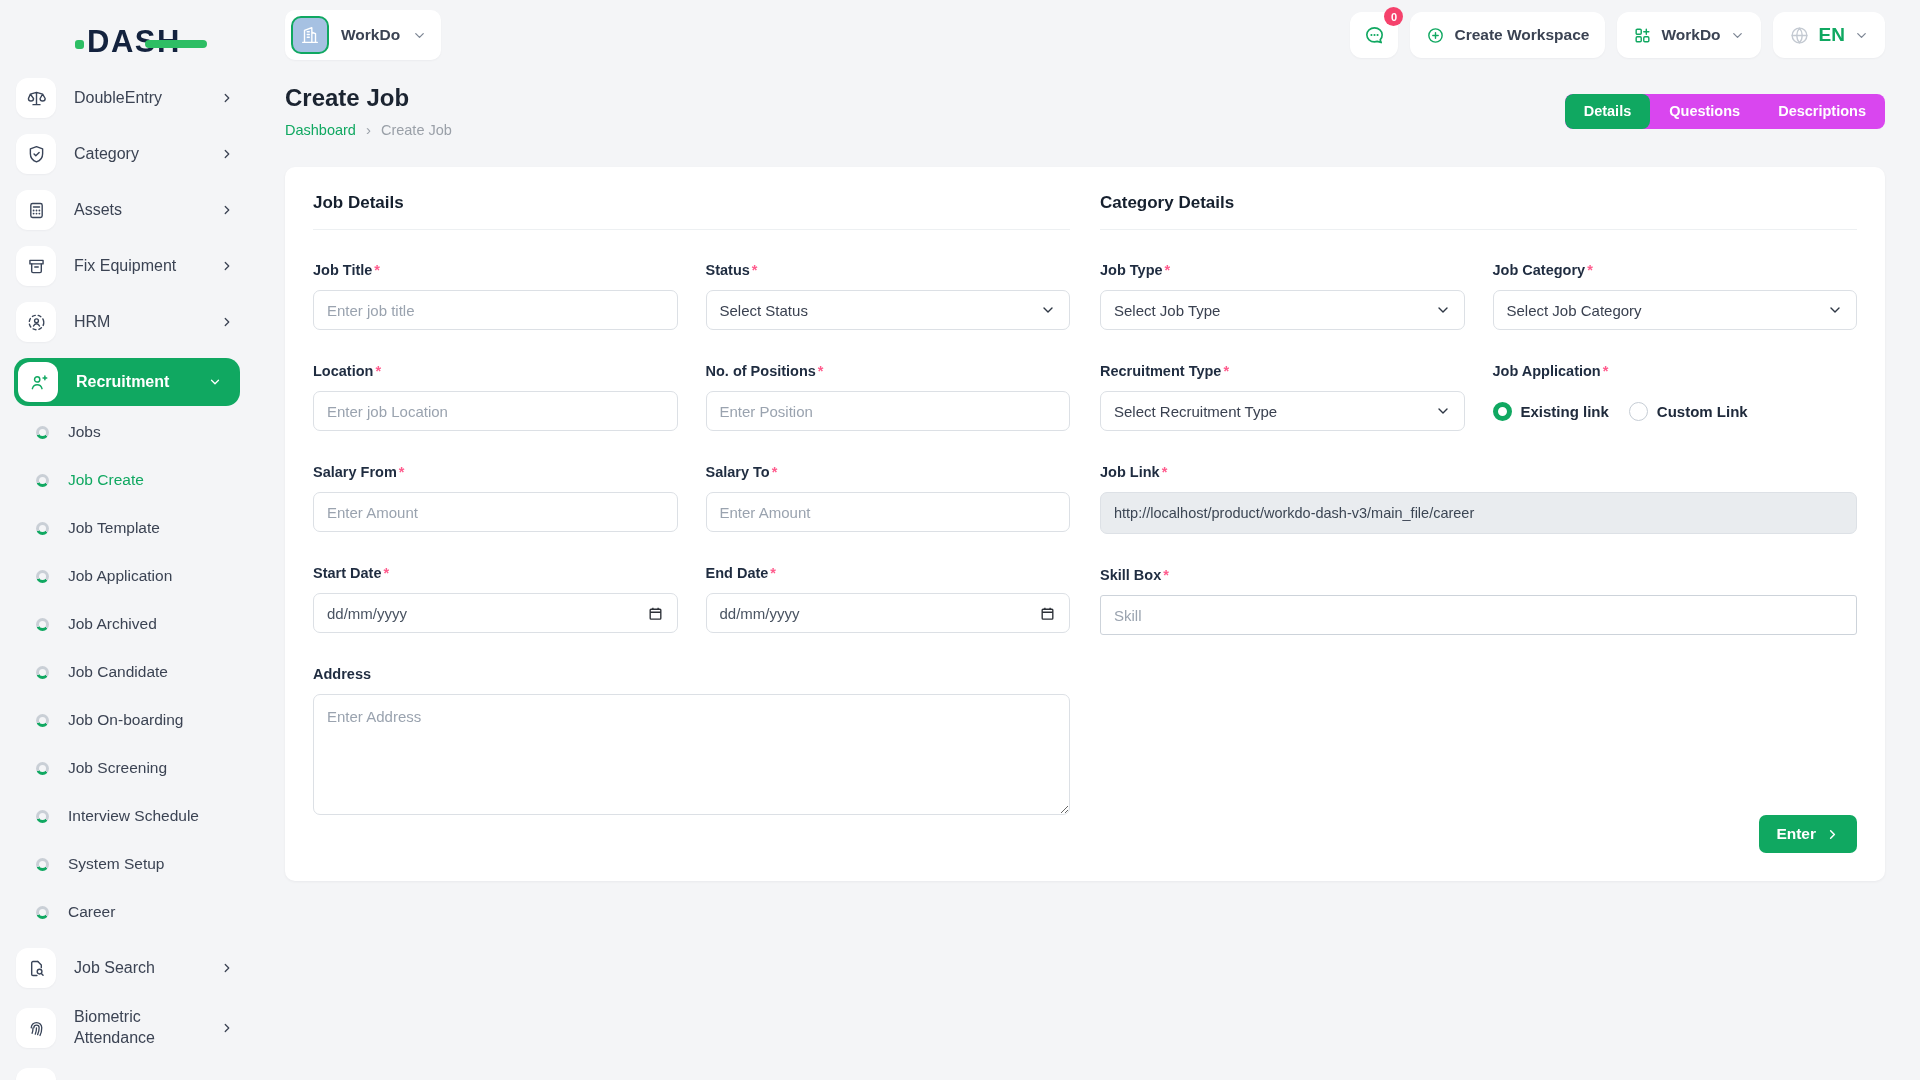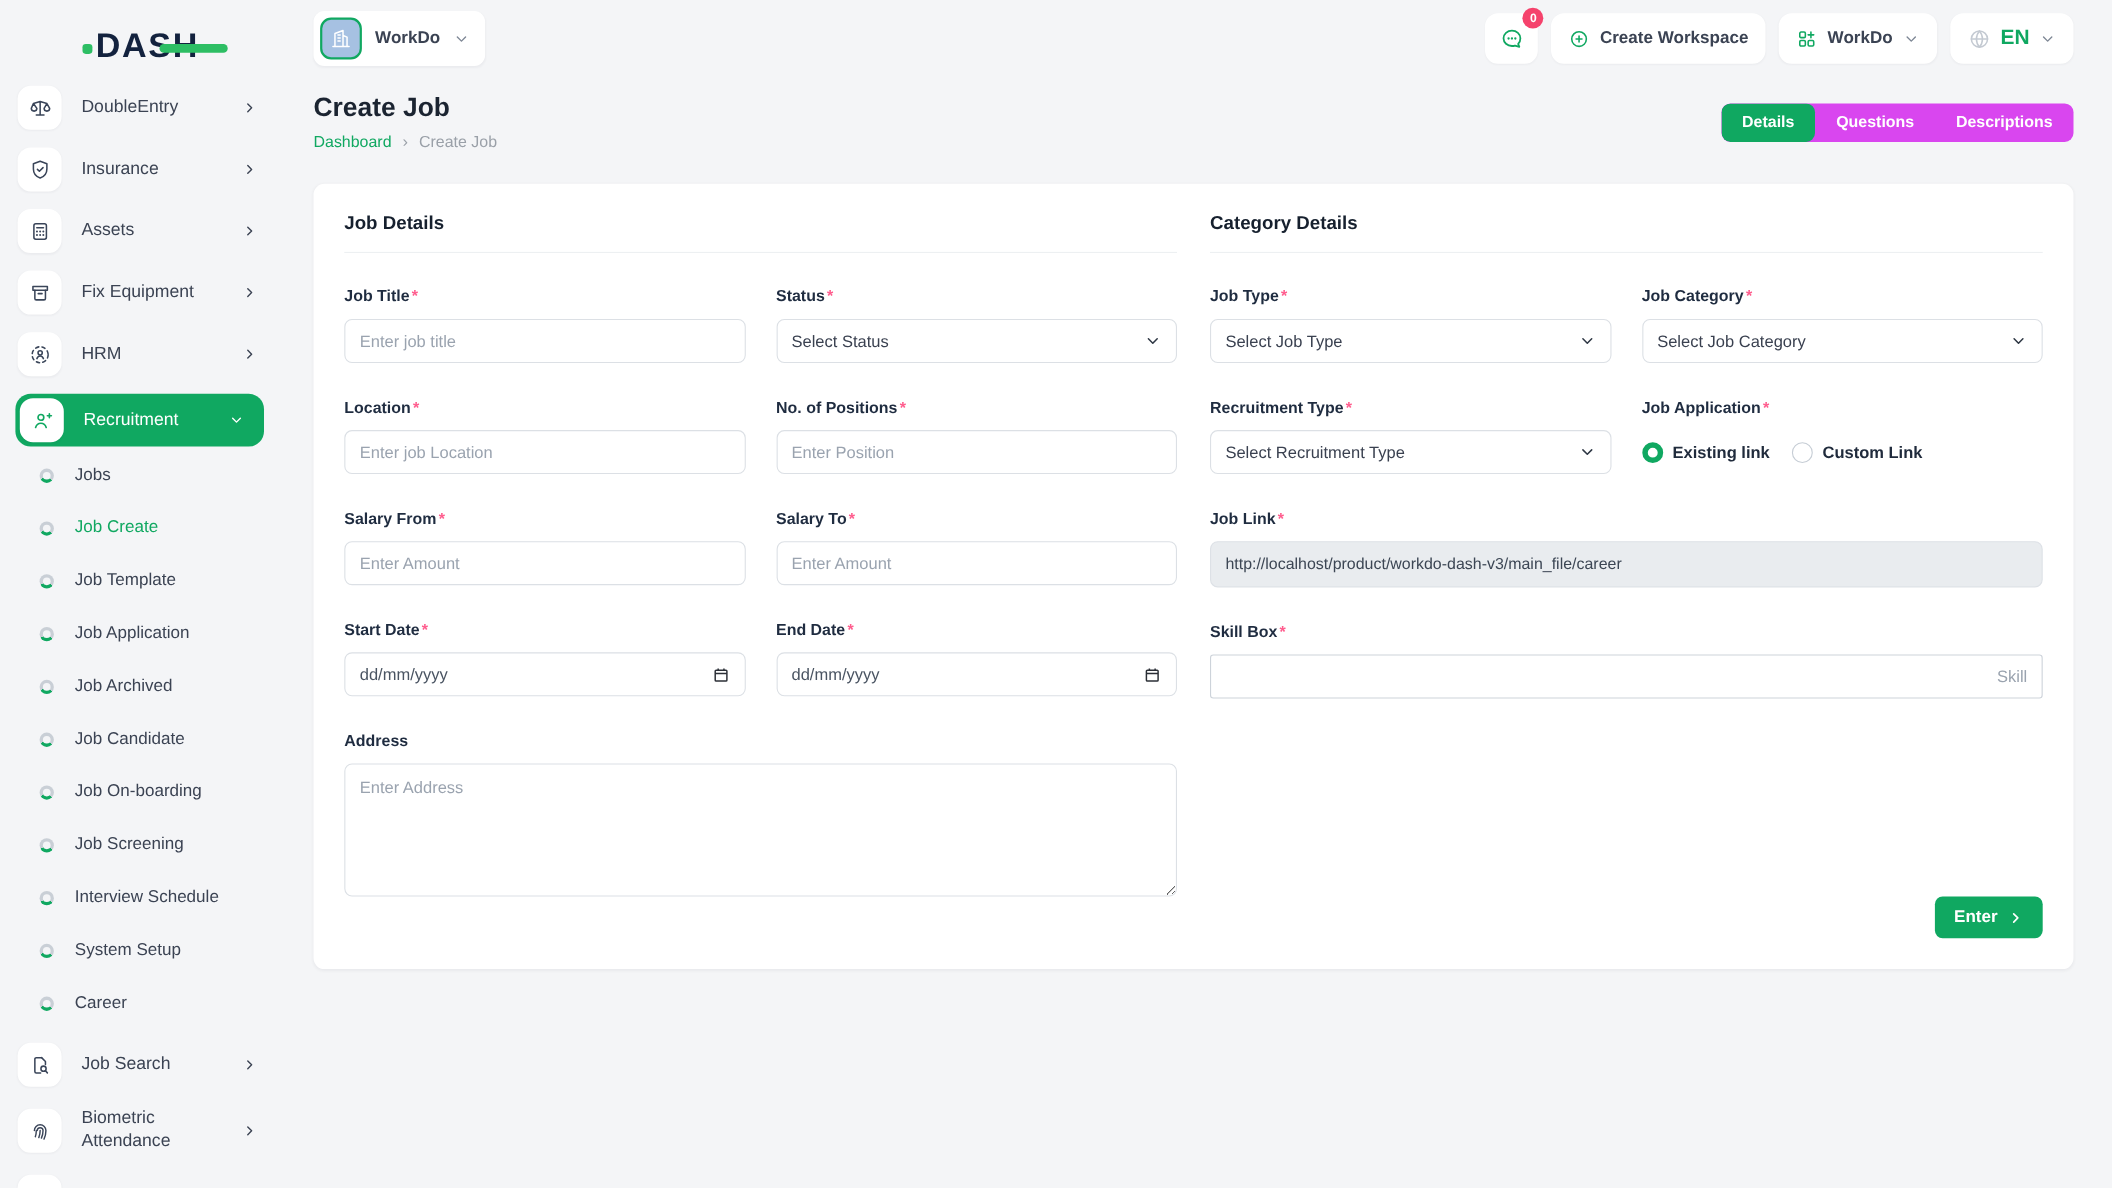--- a/index.html
+++ b/index.html
@@ -14,21 +14,21 @@
   .logo-dot { width:9px; height:9px; border-radius:3px; background:#2dbe64; margin-right:3px; margin-top:6px; }
   .logo-text { font-size:31px; font-weight:800; letter-spacing:1.5px; color:#13223e; line-height:1; }
   .logo-bar { position:absolute; right:-26px; top:50%; margin-top:-1px; width:62px; height:8px; border-radius:4px; background:#2dbe64; }
   .menu { padding:0 16px; }
   .side-item { display:flex; align-items:center; height:40px; margin-bottom:16px; cursor:pointer; }
   .tile { width:40px; height:40px; border-radius:12px; background:#fff; display:flex; align-items:center; justify-content:center; color:#3a4559; flex:0 0 auto; box-shadow:0 1px 2px rgba(16,24,40,.04); }
   .side-label { flex:1; margin-left:18px; font-size:16px; font-weight:400; color:#3b4353; line-height:1.3; }
   .chev-r { color:#3b4353; margin-right:6px; }
   .side-item.active-group { background:#10a861; border-radius:14px; height:48px; padding:0 12px 0 4px; margin:0 0 0 -2px; }
   .side-item.active-group .tile { color:#10a861; }
-  .side-item.active-group .side-label { color:#fff; font-weight:400; }
+  .side-item.active-group .side-label { color:#fff; font-weight:700; }
   .side-item.active-group .chev-r { color:#fff; }
   .submenu { padding:14px 0 0 20px; margin-bottom:6px; }
   .sub-item { display:flex; align-items:center; height:24px; margin-bottom:24px; cursor:pointer; }
   .ring { width:13px; height:13px; border-radius:50%; background:conic-gradient(from 130deg,#10a861 0 110deg,#c9cfd6 110deg 360deg); display:flex; align-items:center; justify-content:center; flex:0 0 auto; }
   .ring i { width:7px; height:7px; border-radius:50%; background:#f4f5f7; }
   .sub-label { margin-left:19px; font-size:15.5px; font-weight:500; color:#3b4353; }
   .sub-item.active .sub-label { color:#10a861; }
   .two-line .side-label { width:120px; }
 
   
@@ -66,21 +66,21 @@
   .flabel { display:block; font-size:14.5px; font-weight:700; color:#1f2c40; margin-bottom:12px; }
   .req { color:#ff5c8d; margin-left:2px; font-weight:700; }
   .control { width:100%; height:40px; border:1px solid #dce0e5; border-radius:7px; background:#fff; font-size:15px; color:#3a4150; padding:0 13px; display:flex; align-items:center; font-family:"Liberation Sans","DejaVu Sans",sans-serif; }
   input.control::placeholder, textarea.control::placeholder { color:#9aa3af; opacity:1; }
   input.control { outline:none; }
   .select-ctl { justify-content:space-between; cursor:pointer; }
   .select-ctl .chev-d { color:#2e3744; }
   .date-ctl { justify-content:space-between; color:#4a5462; cursor:text; }
   textarea.control { height:121px; padding:11px 13px; resize:both; outline:none; line-height:1.4; }
   .readonly-ctl { background:#e9ecef; border-color:#dde1e6; height:42px; font-size:14.5px; color:#3c4654; border-radius:7px; }
-  .skill-ctl { border-radius:3px; border-color:#cdd3da;text-align:right; }
+  .skill-ctl { border-radius:3px; border-color:#cdd3da; }
   .radios { display:flex; align-items:center; gap:20px; height:40px; }
   .radio-opt { display:flex; align-items:center; gap:9px; cursor:pointer; }
   .rdot { width:19px; height:19px; border-radius:50%; border:1.5px solid #c6cdd5; background:#fff; flex:0 0 auto; }
   .rdot.checked { border:5.5px solid #10a861; }
   .radio-label { font-size:15px; font-weight:600; color:#202b3c; }
   .card-footer { margin-top:auto; display:flex; justify-content:flex-end; }
   .next-btn { display:flex; align-items:center; gap:9px; height:38px; padding:0 17px; background:#10a861; color:#fff; border:none; border-radius:7px; font-size:15.5px; font-weight:600; cursor:pointer; font-family:"Liberation Sans","DejaVu Sans",sans-serif; }
 </style>
 </head>
 <body>
@@ -108,21 +108,21 @@
         </svg>
     </div>
 
     <div class="side-item">
       <span class="tile">
         <svg width="21" height="21" viewBox="0 0 24 24" fill="none" stroke="currentColor" stroke-width="1.6" stroke-linecap="round" stroke-linejoin="round">
             <path d="M12 3l7 2.6V11c0 4.4-2.9 7.9-7 9.4C7.9 18.9 5 15.4 5 11V5.6L12 3z"></path>
             <path d="M9.2 11.4l2 2 3.8-3.8"></path>
           </svg>
       </span>
-      <span class="side-label">Insurance</span>
+      <span class="side-label">Category</span>
       <svg class="chev-r" width="14" height="14" viewBox="0 0 24 24" fill="none" stroke="currentColor" stroke-width="2.2" stroke-linecap="round" stroke-linejoin="round">
           <path d="M9 6l6 6-6 6"></path>
         </svg>
     </div>
 
     <div class="side-item">
       <span class="tile">
         <svg width="21" height="21" viewBox="0 0 24 24" fill="none" stroke="currentColor" stroke-width="1.6" stroke-linecap="round" stroke-linejoin="round">
             <rect x="5.5" y="4" width="13" height="16" rx="2"></rect>
             <path d="M8.5 8h7"></path>

